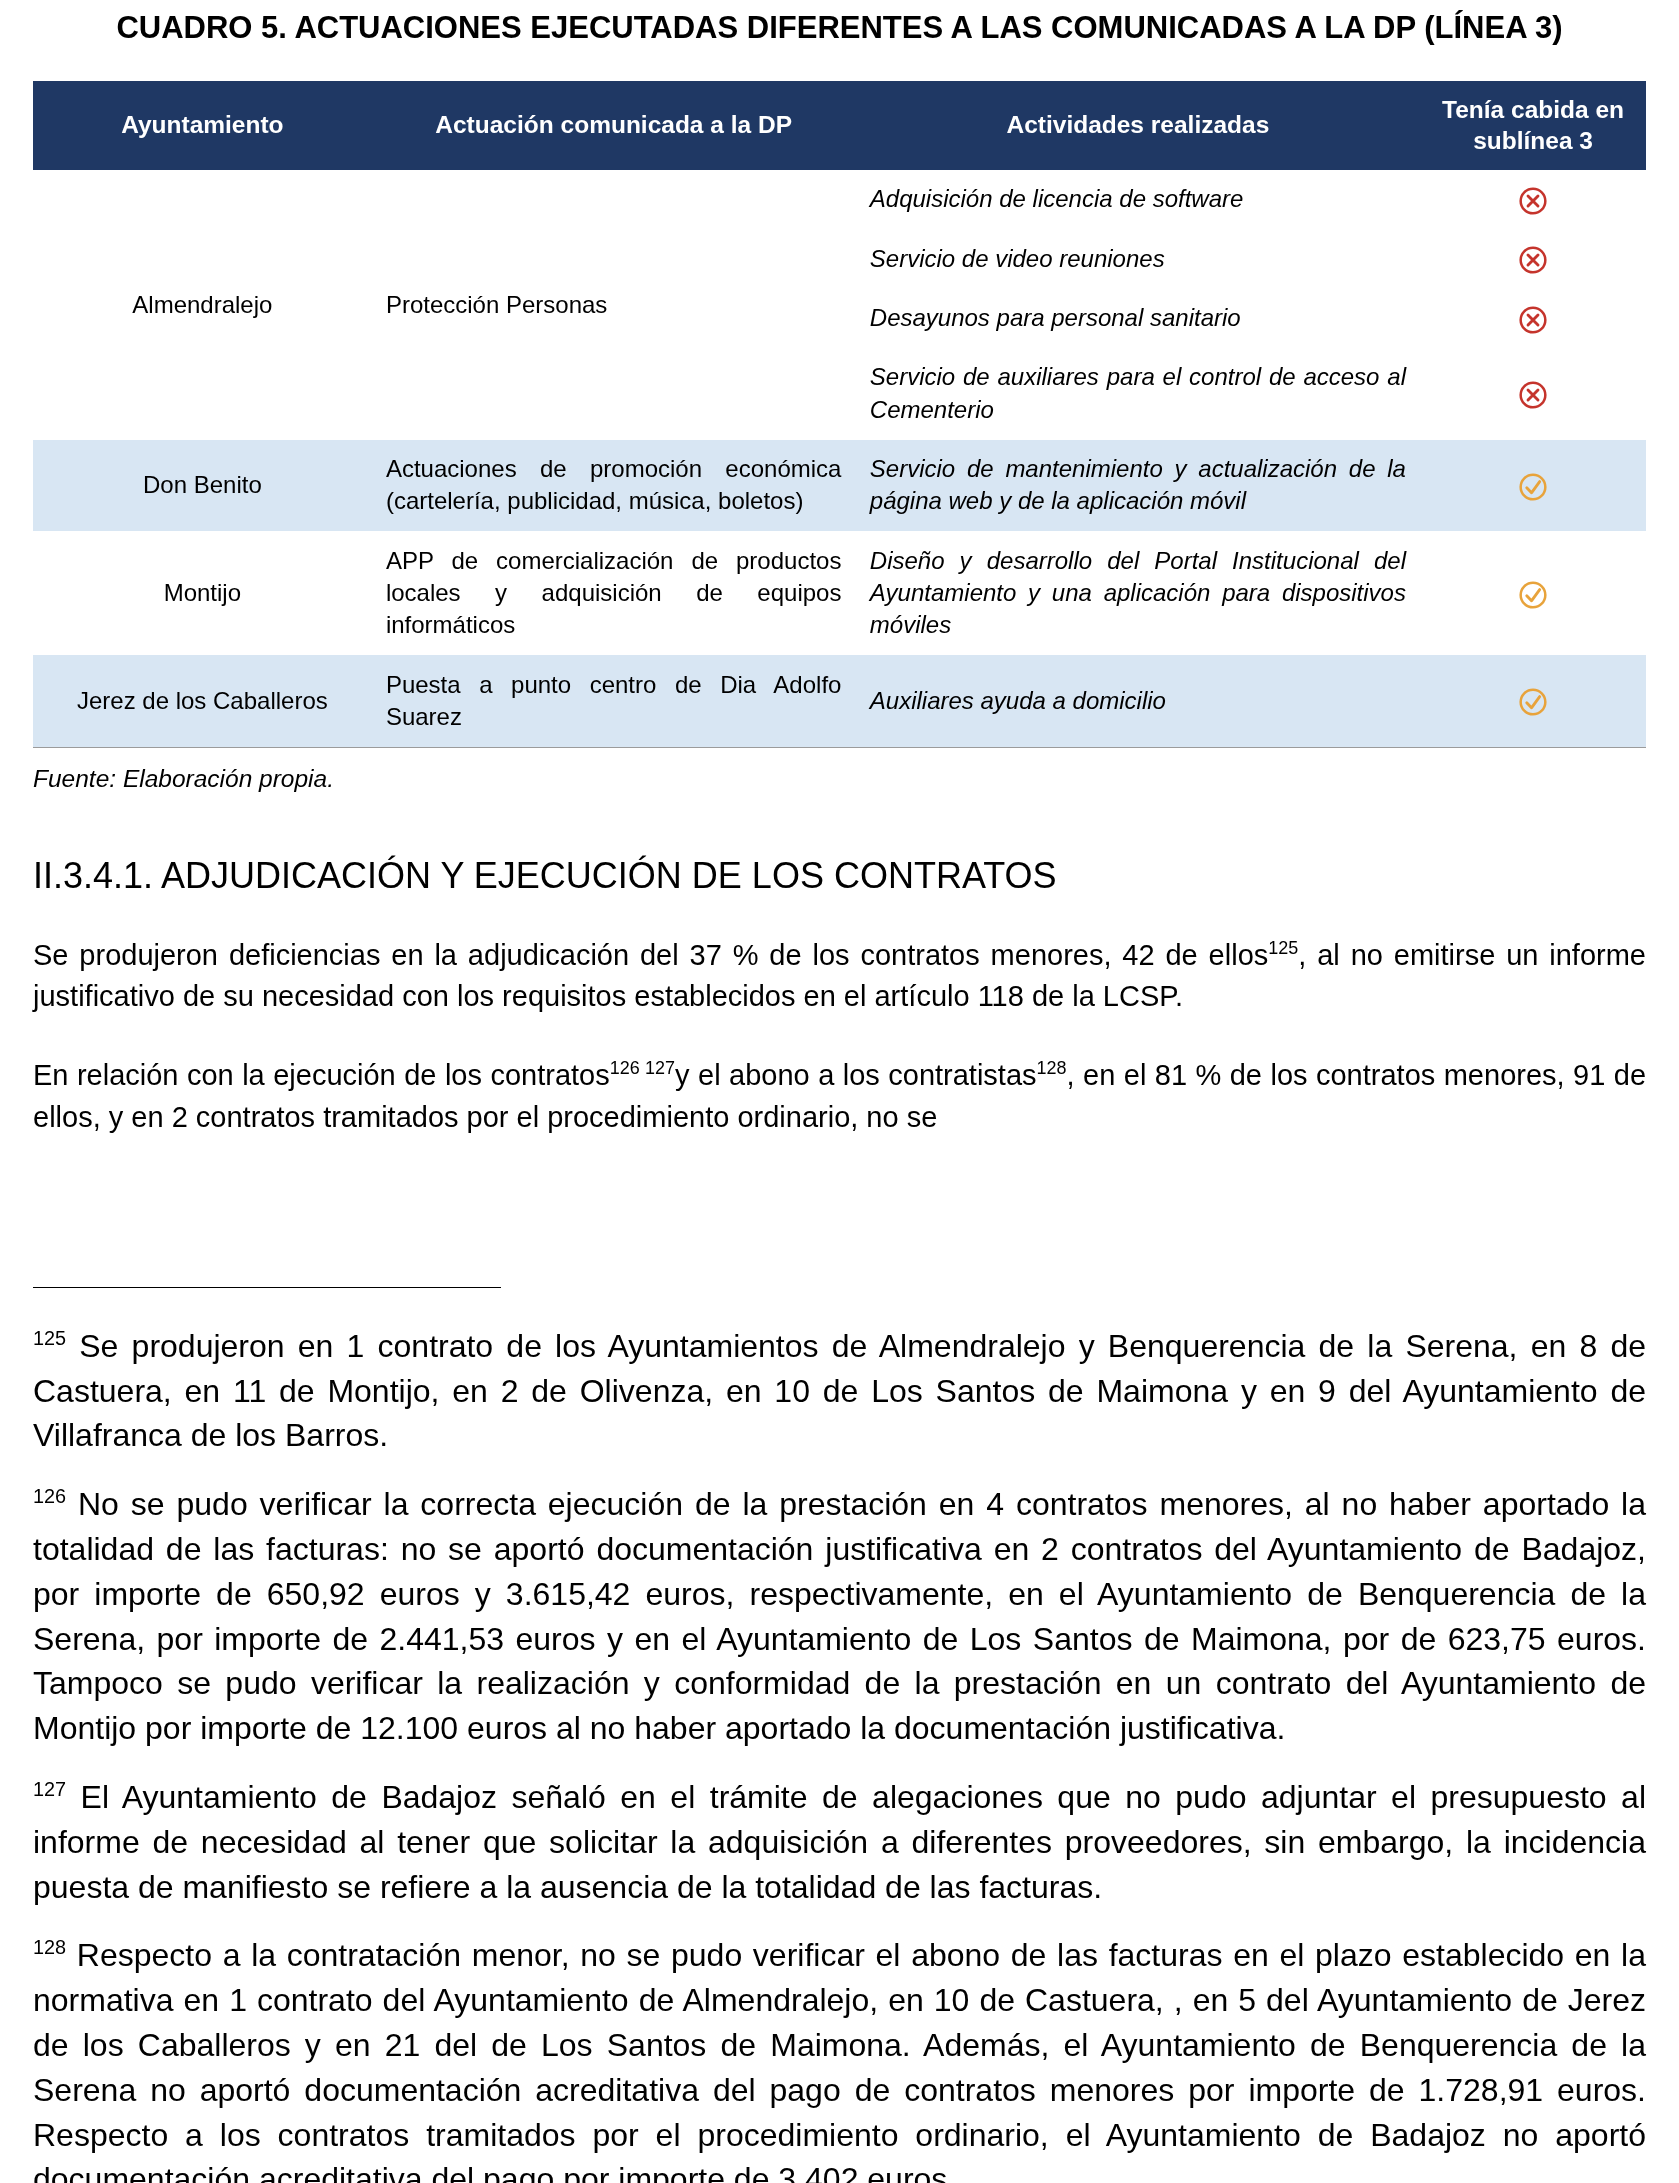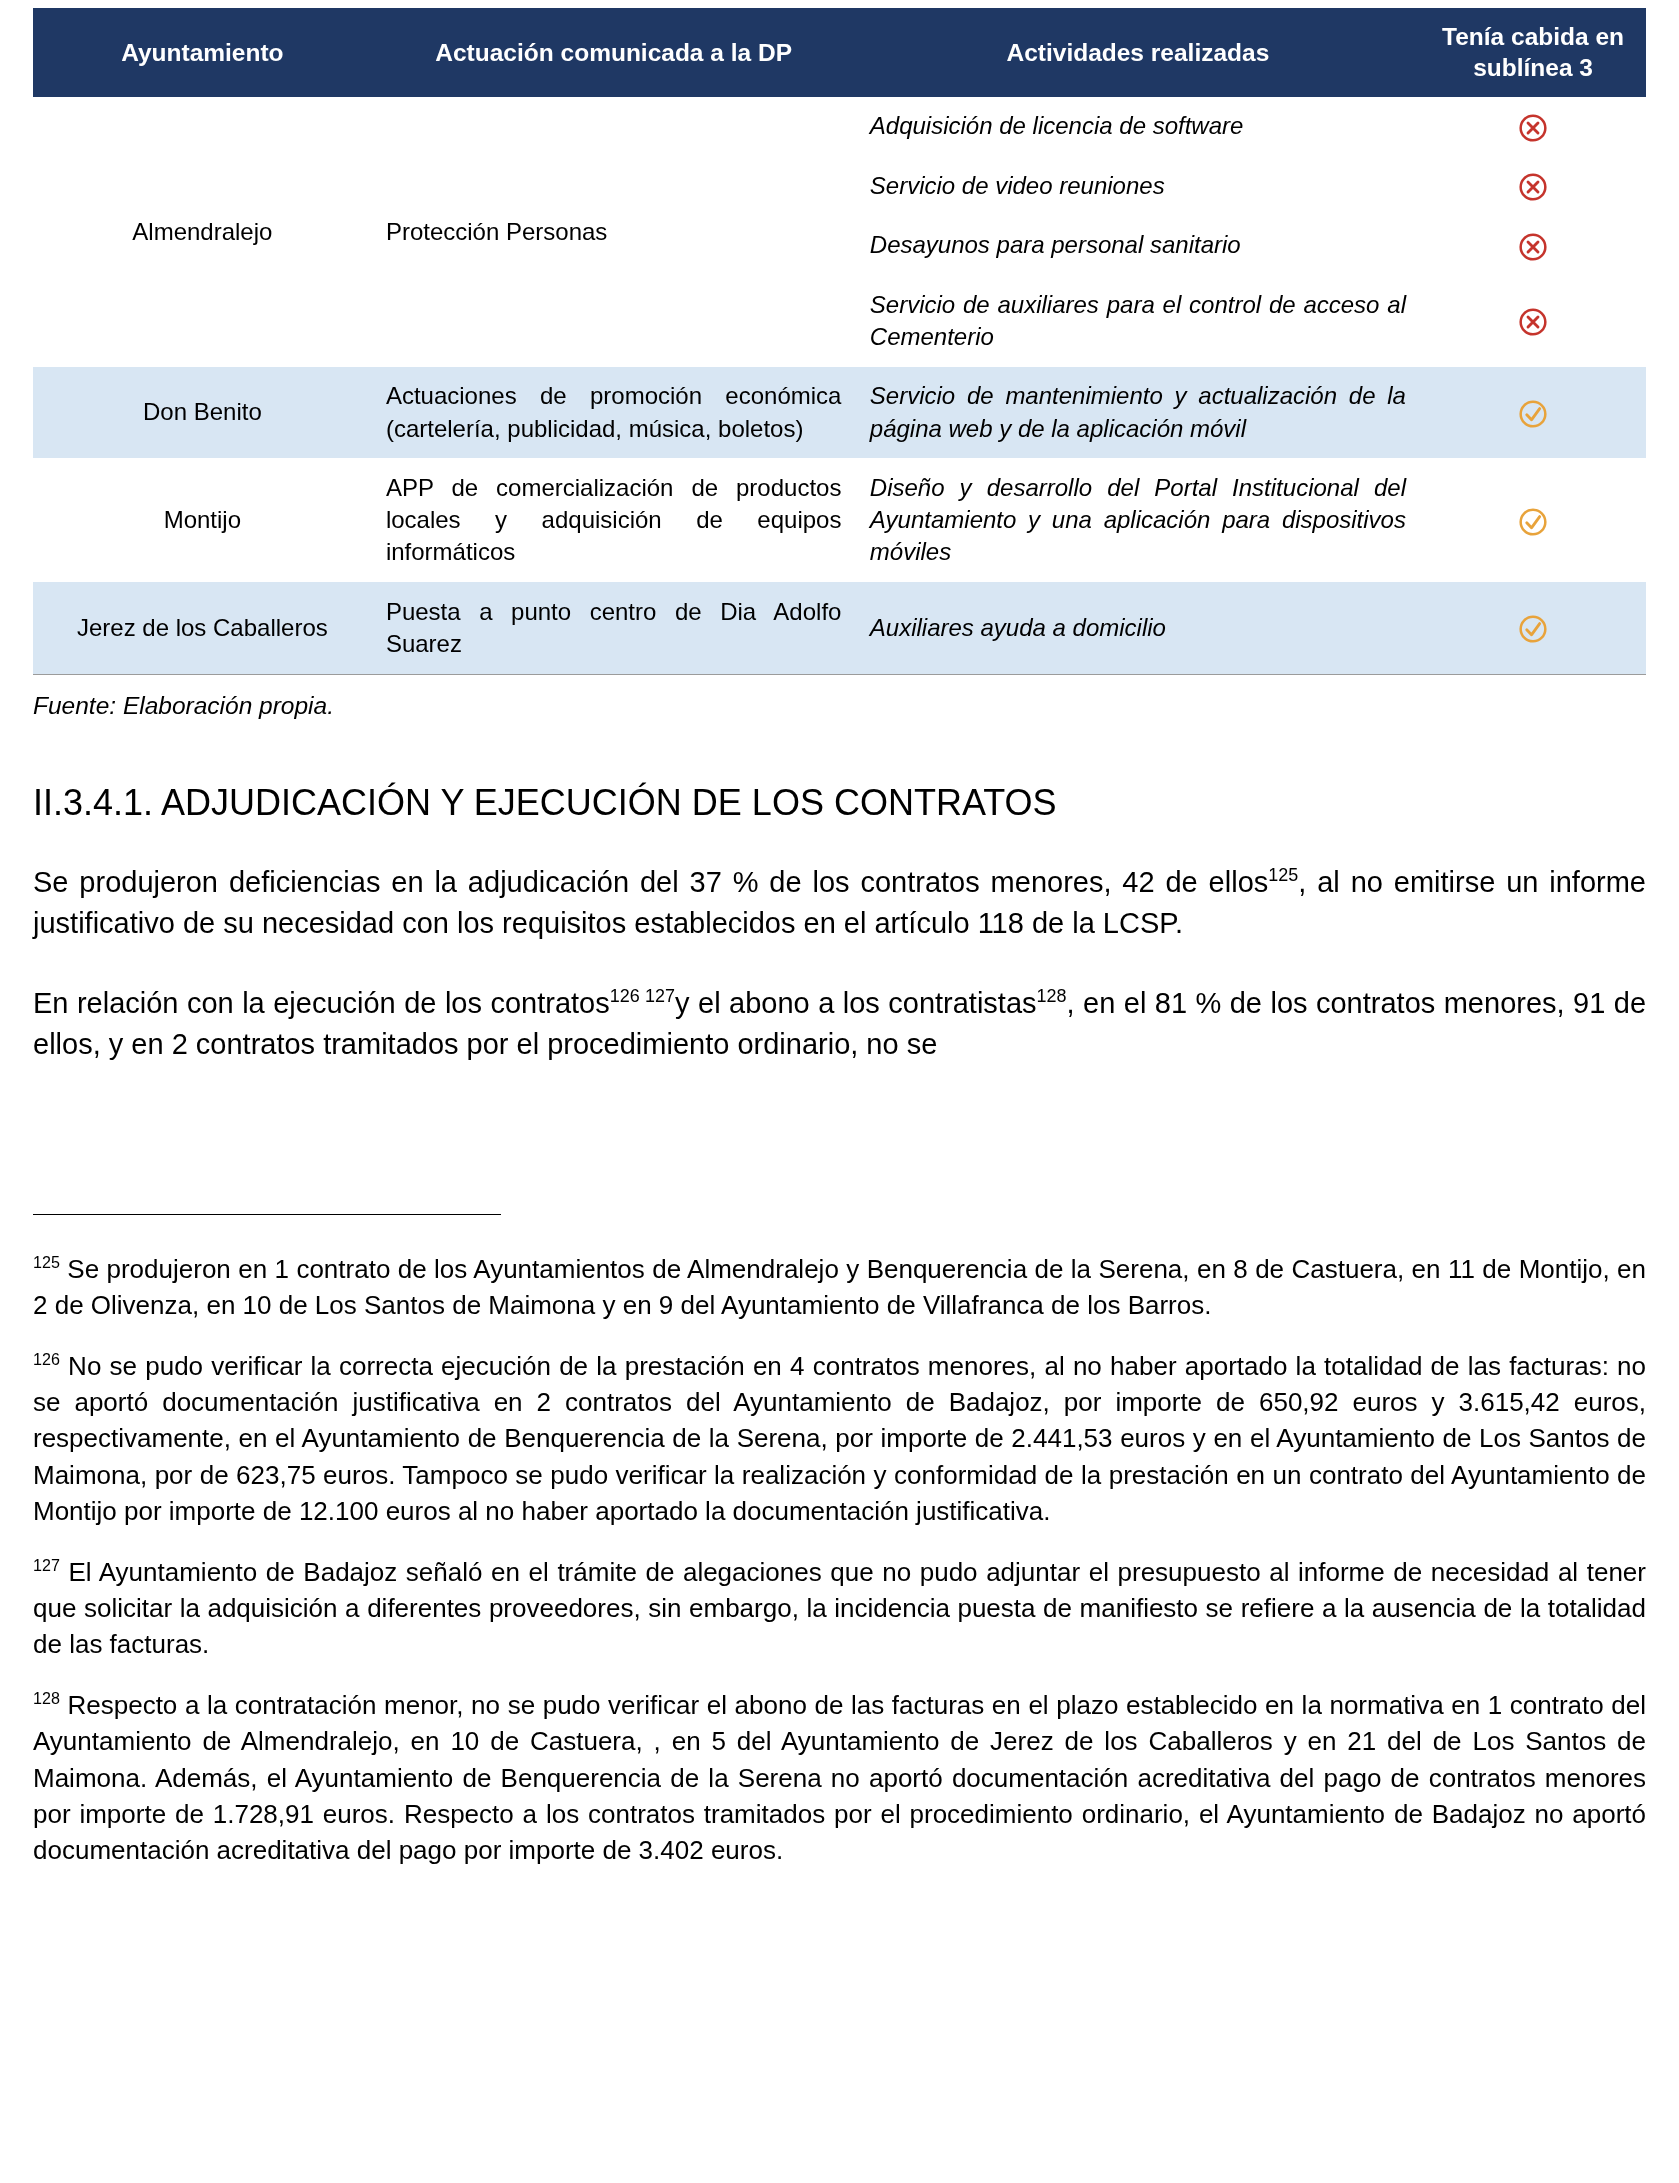--- a/index.html
+++ b/index.html
@@ -64,31 +64,32 @@
   }
   .b { font-weight: normal; }
   sup { font-size: 0.62em; vertical-align: super; line-height: 0; }
   .footnote-sep {
     width: 468px;
     border-top: 1.6px solid #000000;
     margin-top: 149px;
   }
   .footnotes { margin-top: 36px; }
   .footnote {
-    font-size: 26px;
+    font-size: 32px;
     line-height: 1.4;
     text-align: justify;
     margin-bottom: 24px;
   }
 </style>
 </head>
 <body>
 
 <div class="page">
 
+  <h1 class="doc-title">CUADRO 5. ACTUACIONES EJECUTADAS DIFERENTES A LAS COMUNICADAS A LA DP (LÍNEA 3)</h1>
 
   <table class="cuadro">
     <colgroup>
       <col style="width:21%">
       <col style="width:30%">
       <col style="width:35%">
       <col style="width:14%">
     </colgroup>
     <thead>
       <tr>

